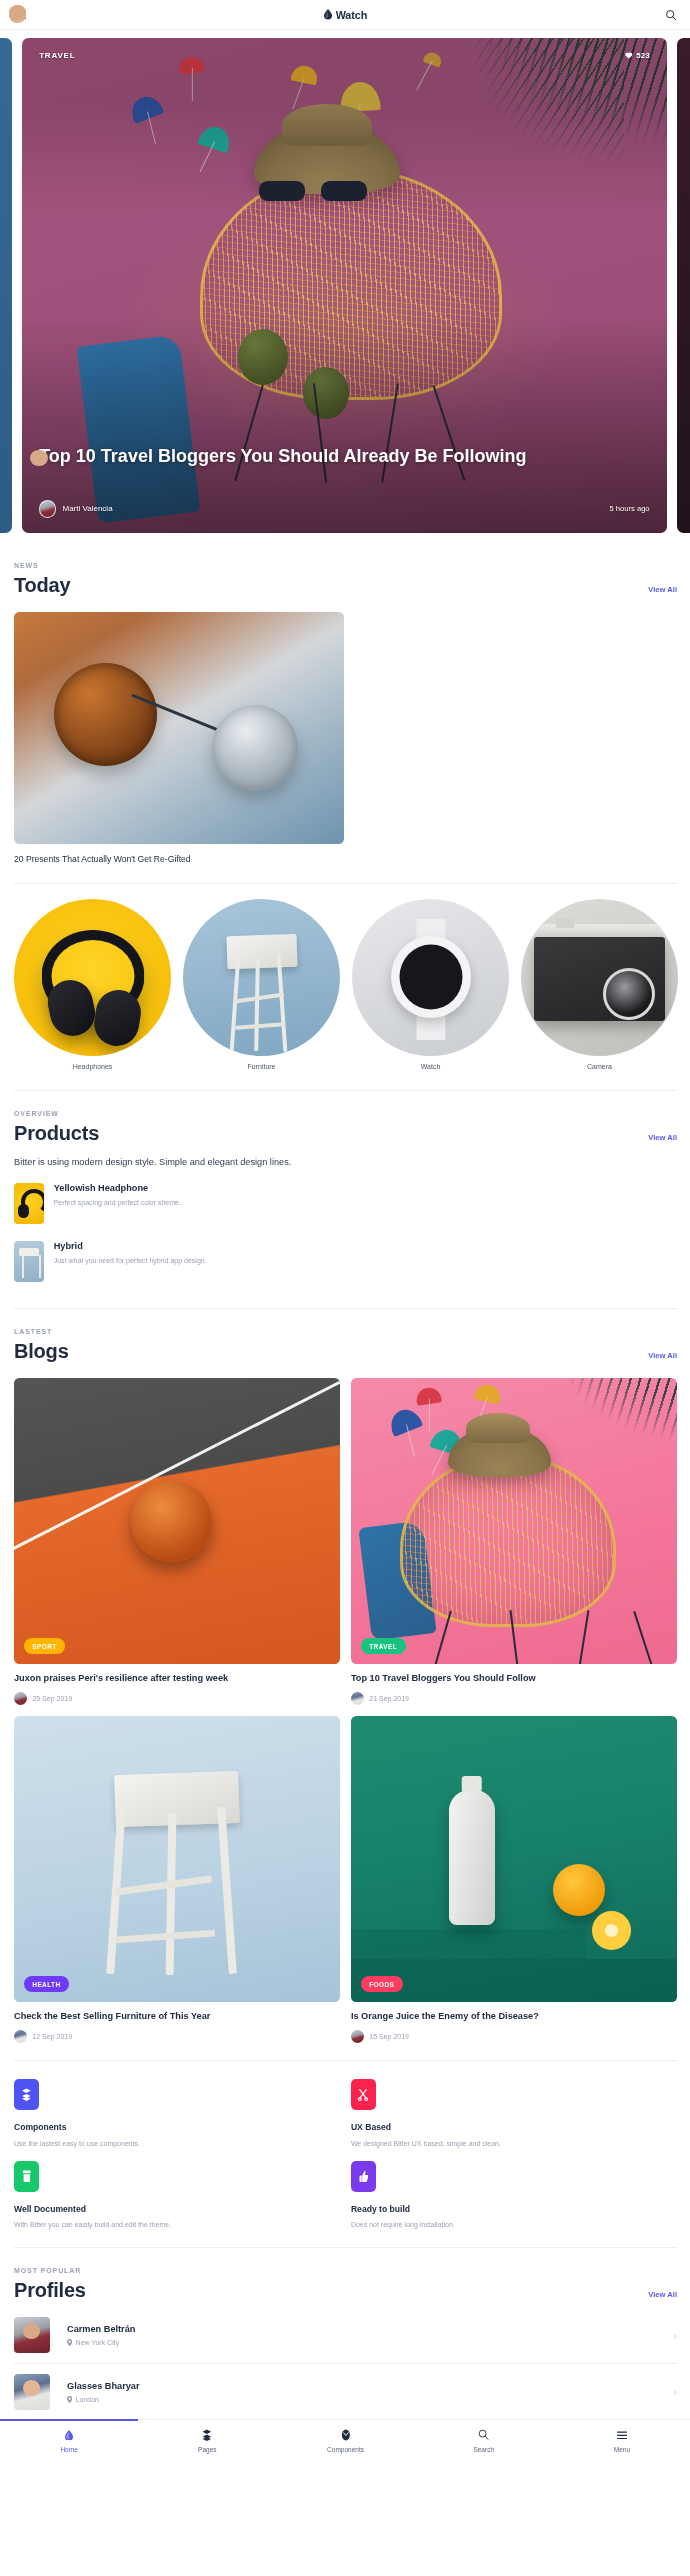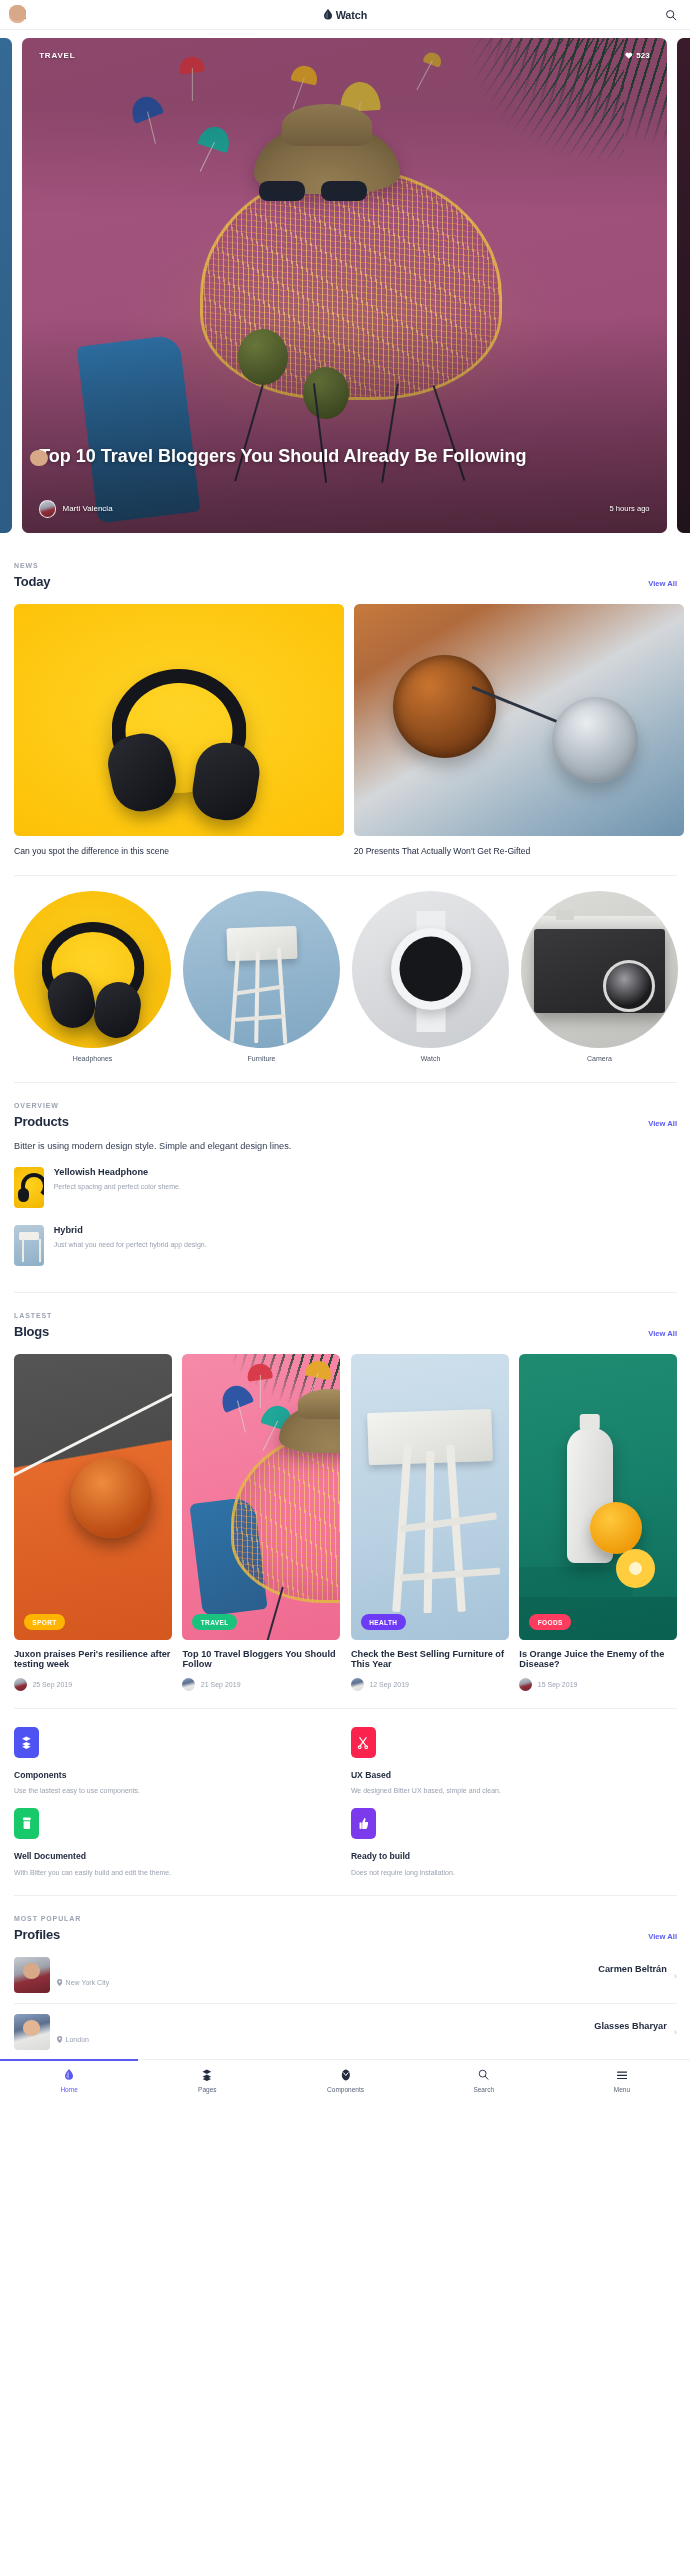--- a/index.html
+++ b/index.html
@@ -121,21 +121,21 @@
   .hero-time { color:#fff; font-size:7.6px; text-shadow: 0 0.5px 2.2px rgba(0,0,0,.4); }
 
   .side-a { background: linear-gradient(160deg,#356a95,#2d5c85); }
   .side-b { background: linear-gradient(160deg,#3a1b2b,#20131c); }
 
   
   .section { padding: 0 14px; }
   .sec-head { padding-top: 19.4px; }
   .kicker { font-size: 7px; letter-spacing: 0.9px; color: #9aa2b1; font-weight: 600; }
   .sec-row { display:flex; align-items: baseline; justify-content: space-between; margin-top: 4.9px; }
-  .sec-title { font-size: 13px; font-weight: 700; color: #222c41; letter-spacing: -0.2px; }
+  .sec-title { font-size: 20px; font-weight: 700; color: #222c41; letter-spacing: -0.2px; }
   .viewall { font-size: 7.6px; color: #5a5af0; font-weight: 600; cursor: pointer; }
   .sec-sub { margin-top: 12px; font-size: 9.2px; color: #323c52; }
 
   
   .hscroll { display:flex; gap: 9.7px; overflow: hidden; padding: 15px 0 5.4px 14px; }
   .news-card { flex: 0 0 auto; width: 330px; }
   .news-img { width: 100%; height: 232px; border-radius: 5.4px; overflow: hidden; position: relative; }
   .news-cap { margin-top: 9.7px; font-size: 8.6px; color: #222c41; font-weight: 500; }
 
   .img-headphones-yellow {
@@ -210,21 +210,21 @@
   .pt-yellow:before{ content:""; position:absolute; left:6.5px; top:6.5px; width:18.3px;height:17.3px;border:4.3px solid #131418;border-bottom-color:transparent;border-radius:50%;}
   .pt-yellow:after{ content:""; position:absolute; left:4.3px; top:21.6px; width:10.8px;height:14px;background:#16171c;border-radius:5.4px;}
   .pt-stool { background: linear-gradient(170deg,#b6cbdb,#8fb0c8); }
   .pt-stool:before{ content:""; position:absolute; left:4.9px; top:6.5px; width:20.5px;height:8.6px;background:#f0efe9;border-radius:1.6px;}
   .pt-stool:after{ content:""; position:absolute; left:7.6px; top:14px; width:15px;height:23px;border-left:2.7px solid #ecebe4;border-right:2.7px solid #ecebe4;}
   .prod-body { flex:1 1 auto; }
   .prod-name { font-size: 9.2px; font-weight: 700; color: #222c41; }
   .prod-desc { margin-top: 6px; font-size: 7px; color: #9aa2b1; }
 
   
-  .blog-grid { display:grid; grid-template-columns: 1fr 1fr 1fr 1fr; gap: 10.8px 10.8px; padding: 15px 14px 3.2px; }
+  .blog-grid { display:grid; grid-template-columns: 1fr 1fr; gap: 10.8px 10.8px; padding: 15px 14px 3.2px; }
   .blog-card {}
   .blog-img { width:100%; height: 286px; border-radius: 5.4px; overflow:hidden; position:relative; }
   .tag { position:absolute; left:9.7px; bottom:9.7px; color:#fff; font-size:6.5px; font-weight:700; letter-spacing: 0.4px; padding: 4.3px 8.6px; border-radius: 9.7px; }
   .tag.sport{ background:#ffb400; } .tag.travel{ background:#19c37d; }
   .tag.foods{ background:#ff3c5f; } .tag.health{ background:#6d3bf5; }
   .blog-title { margin-top: 9.7px; font-size: 9.2px; font-weight: 600; color: #222c41; }
   .blog-meta { margin-top: 8.6px; display:flex; align-items:center; gap: 5.4px; font-size: 7px; color: #9aa2b1; }
   .blog-meta .av { width: 13px; height: 13px; border: none; }
 
   .bg-basket { background: linear-gradient(170deg,#555 0%, #4b4b4b 36%, #e56a2c 36.5%, #d4571e 100%); position:relative; }
@@ -260,21 +260,21 @@
   .feat-grid { display:grid; grid-template-columns: 1fr 1fr; gap: 14px 10.8px; padding: 18.3px 14px 5.4px; }
   .feat {}
   .feat-ico { width: 25px; height: 31px; border-radius: 4.9px; display:flex; align-items:center; justify-content:center; color:#fff; }
   .feat-ico.blue{ background:#4f53f2; } .feat-ico.red{ background:#f9234d; }
   .feat-ico.green{ background:#17c96b; } .feat-ico.purple{ background:#7c3aed; }
   .feat-title { margin-top: 12px; font-size: 8.6px; font-weight: 700; color:#222c41; }
   .feat-desc { margin-top: 7.6px; font-size: 7px; color: #9aa2b1; }
 
   
   .profiles { padding: 5.4px 14px 0; }
-  .profile { display:flex; align-items:center; gap: 7px; padding: 9.7px 0; border-bottom: 0.5px solid #eceef1; text-align: right; }
+  .profile { display:flex; align-items:center; gap: 17px; padding: 9.7px 0; border-bottom: 0.5px solid #eceef1; }
   .profile:last-child { border-bottom: none; }
   .p-avatar { width: 36px; height: 36px; border-radius: 3.8px; overflow:hidden; flex:0 0 auto; position:relative; }
   .pa1 { background: linear-gradient(165deg,#c9ccd2 0%, #9aa0aa 40%, #8e2f3a 60%, #6d222c 100%); }
   .pa1:before{content:"";position:absolute;left:8.6px;top:5.4px;width:17.3px;height:16px;border-radius:50%;background:#d8a988;}
   .pa2 { background: linear-gradient(165deg,#8aa2c4 0%, #5d6f8d 38%, #e7e7e5 62%, #dadad7 100%); }
   .pa2:before{content:"";position:absolute;left:9.2px;top:6.5px;width:17.3px;height:16px;border-radius:50%;background:#e2b695;}
   .p-body { flex: 1 1 auto; }
   .p-name { font-size: 9.2px; font-weight: 700; color:#222c41; }
   .p-loc { margin-top: 4.9px; font-size: 7px; color:#9aa2b1; display:flex; align-items:center; gap: 3.2px; }
   .chev { color:#b9bec9; font-size: 9.7px; }
@@ -368,28 +368,20 @@
 
   <div class="section sec-head">
     <div class="kicker">NEWS</div>
     <div class="sec-row">
       <div class="sec-title">Today</div>
       <div class="viewall">View All</div>
     </div>
   </div>
   <div class="hscroll">
     <div class="news-card">
-      <div class="news-img img-headphones-yellow">
-        <div class="hp-band"></div>
-          <div class="hp-cup l"></div>
-          <div class="hp-cup r"></div>
-      </div>
-      <div class="news-cap">Can you spot the difference in this scene</div>
-    </div>
-    <div class="news-card">
       <div class="news-img img-headphones-steel">
         <div class="st-cup one"></div>
           <div class="st-cord"></div>
           <div class="st-cup two"></div>
       </div>
       <div class="news-cap">20 Presents That Actually Won't Get Re-Gifted</div>
     </div>
 
   </div>
   <div class="divider"></div>

